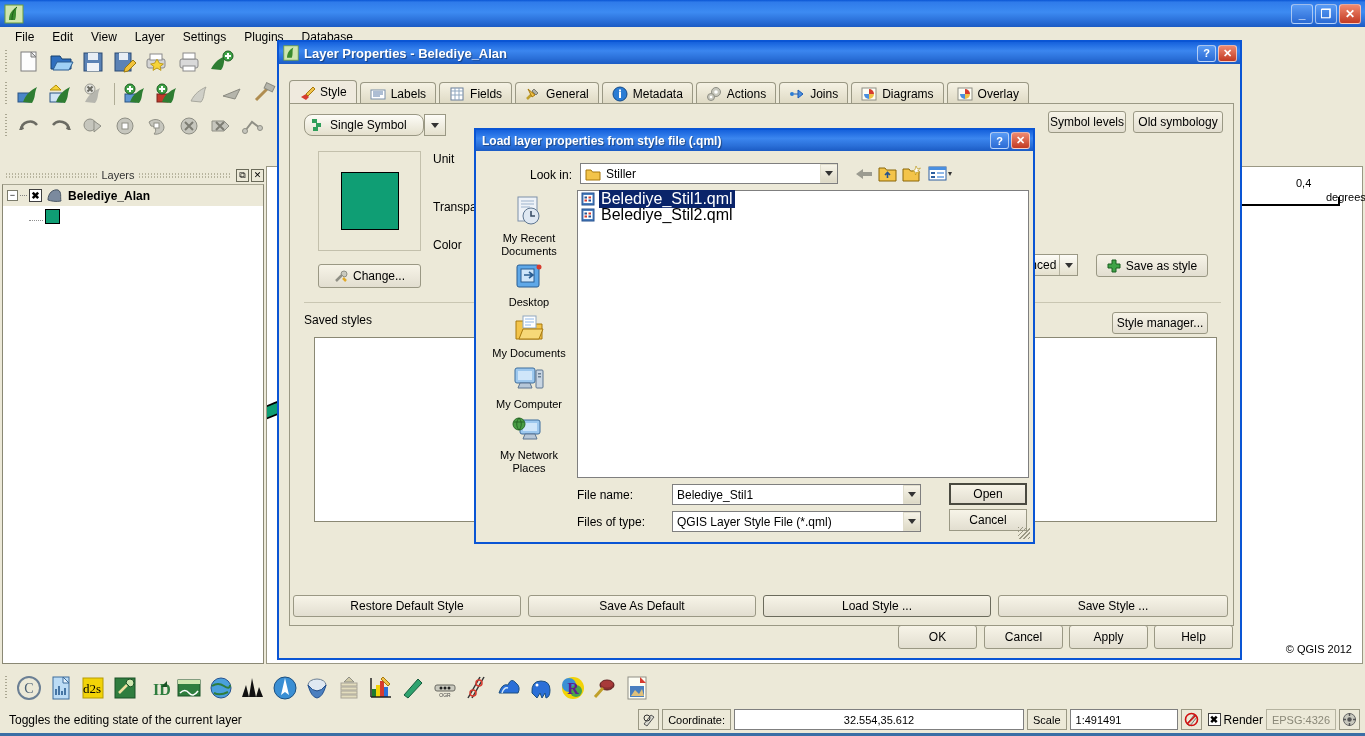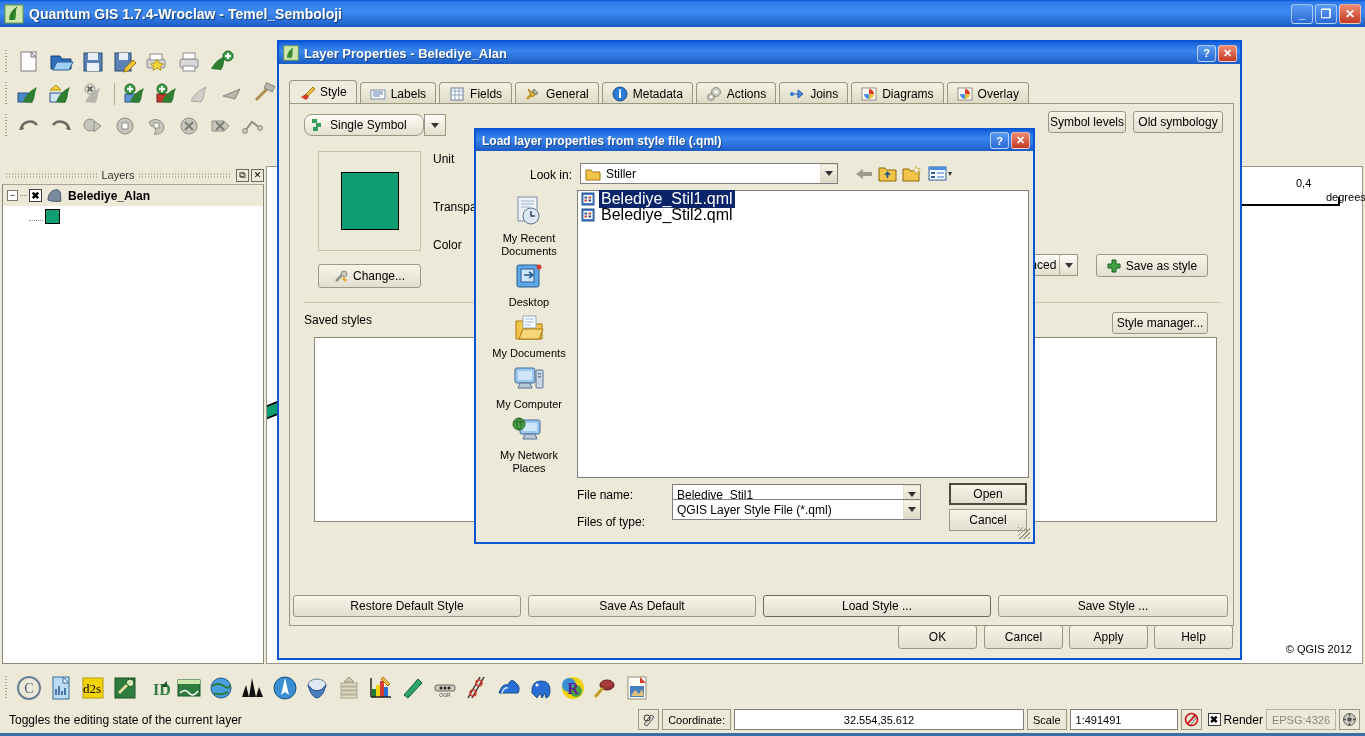--- a/index.html
+++ b/index.html
@@ -205,28 +205,36 @@
 <div id="root">
 
   <div class="titlebar">
     <div class="tb-icon">
       <svg width="20" height="20" viewBox="0 0 20 20">
         <rect x="1" y="1" width="18" height="18" fill="#cfe6b0" stroke="#6a9c3c"></rect>
         <path d="M5 16 C5 9, 9 5, 13 3 C11 7, 13 10, 11 16 Z" fill="#3a8c2e"></path>
         <path d="M13 3 C10 5, 8 9, 8 16" stroke="#1d5c18" fill="none" stroke-width="1"></path>
       </svg>
     </div>
-    <div class="tb-title">Quantum GIS 1.7.4-Wroclaw - Temel_Semboloji</div>
     <div class="tb-buttons">
       <div class="tb-btn">_</div>
       <div class="tb-btn">❐</div>
       <div class="tb-btn close">✕</div>
     </div>
   </div>
 
+  <div class="menubar">
+    <div class="mi">File</div>
+    <div class="mi">Edit</div>
+    <div class="mi">View</div>
+    <div class="mi">Layer</div>
+    <div class="mi">Settings</div>
+    <div class="mi">Plugins</div>
+    <div class="mi">Database</div>
+  </div>
 
   <div class="toolbar tb-row1">
     <div class="grip"></div>
     <div class="ticon">
       <svg width="28" height="28">
           <rect x="6" y="4" width="15" height="19" fill="#fdfdfd" stroke="#7d7d7d"></rect>
           <path d="M16 4 L21 9 L16 9 Z" fill="#dcdcdc" stroke="#7d7d7d"></path>
         </svg>
     </div>
     <div class="ticon">
@@ -773,21 +781,21 @@
 
     <div class="fd-label" style="position:absolute;left:101px;top:358px;">File name:</div>
     <div class="input" style="position:absolute;left:196px;top:354px;width:249px;">
       <span>Belediye_Stil1</span>
       <span class="arrowbox">
           <span class="arrow-dn"></span>
         </span>
     </div>
 
     <div class="fd-label" style="position:absolute;left:101px;top:385px;">Files of type:</div>
-    <div class="input" style="position:absolute;left:196px;top:369px;width:249px;">
+    <div class="input" style="position:absolute;left:196px;top:381px;width:249px;">
       <span>QGIS Layer Style File (*.qml)</span>
       <span class="arrowbox">
           <span class="arrow-dn"></span>
         </span>
     </div>
 
     <div class="fdbtn def" style="position:absolute;left:473px;top:353px;width:78px;">
       <span>Open</span>
     </div>
     <div class="fdbtn" style="position:absolute;left:473px;top:379px;width:78px;">

